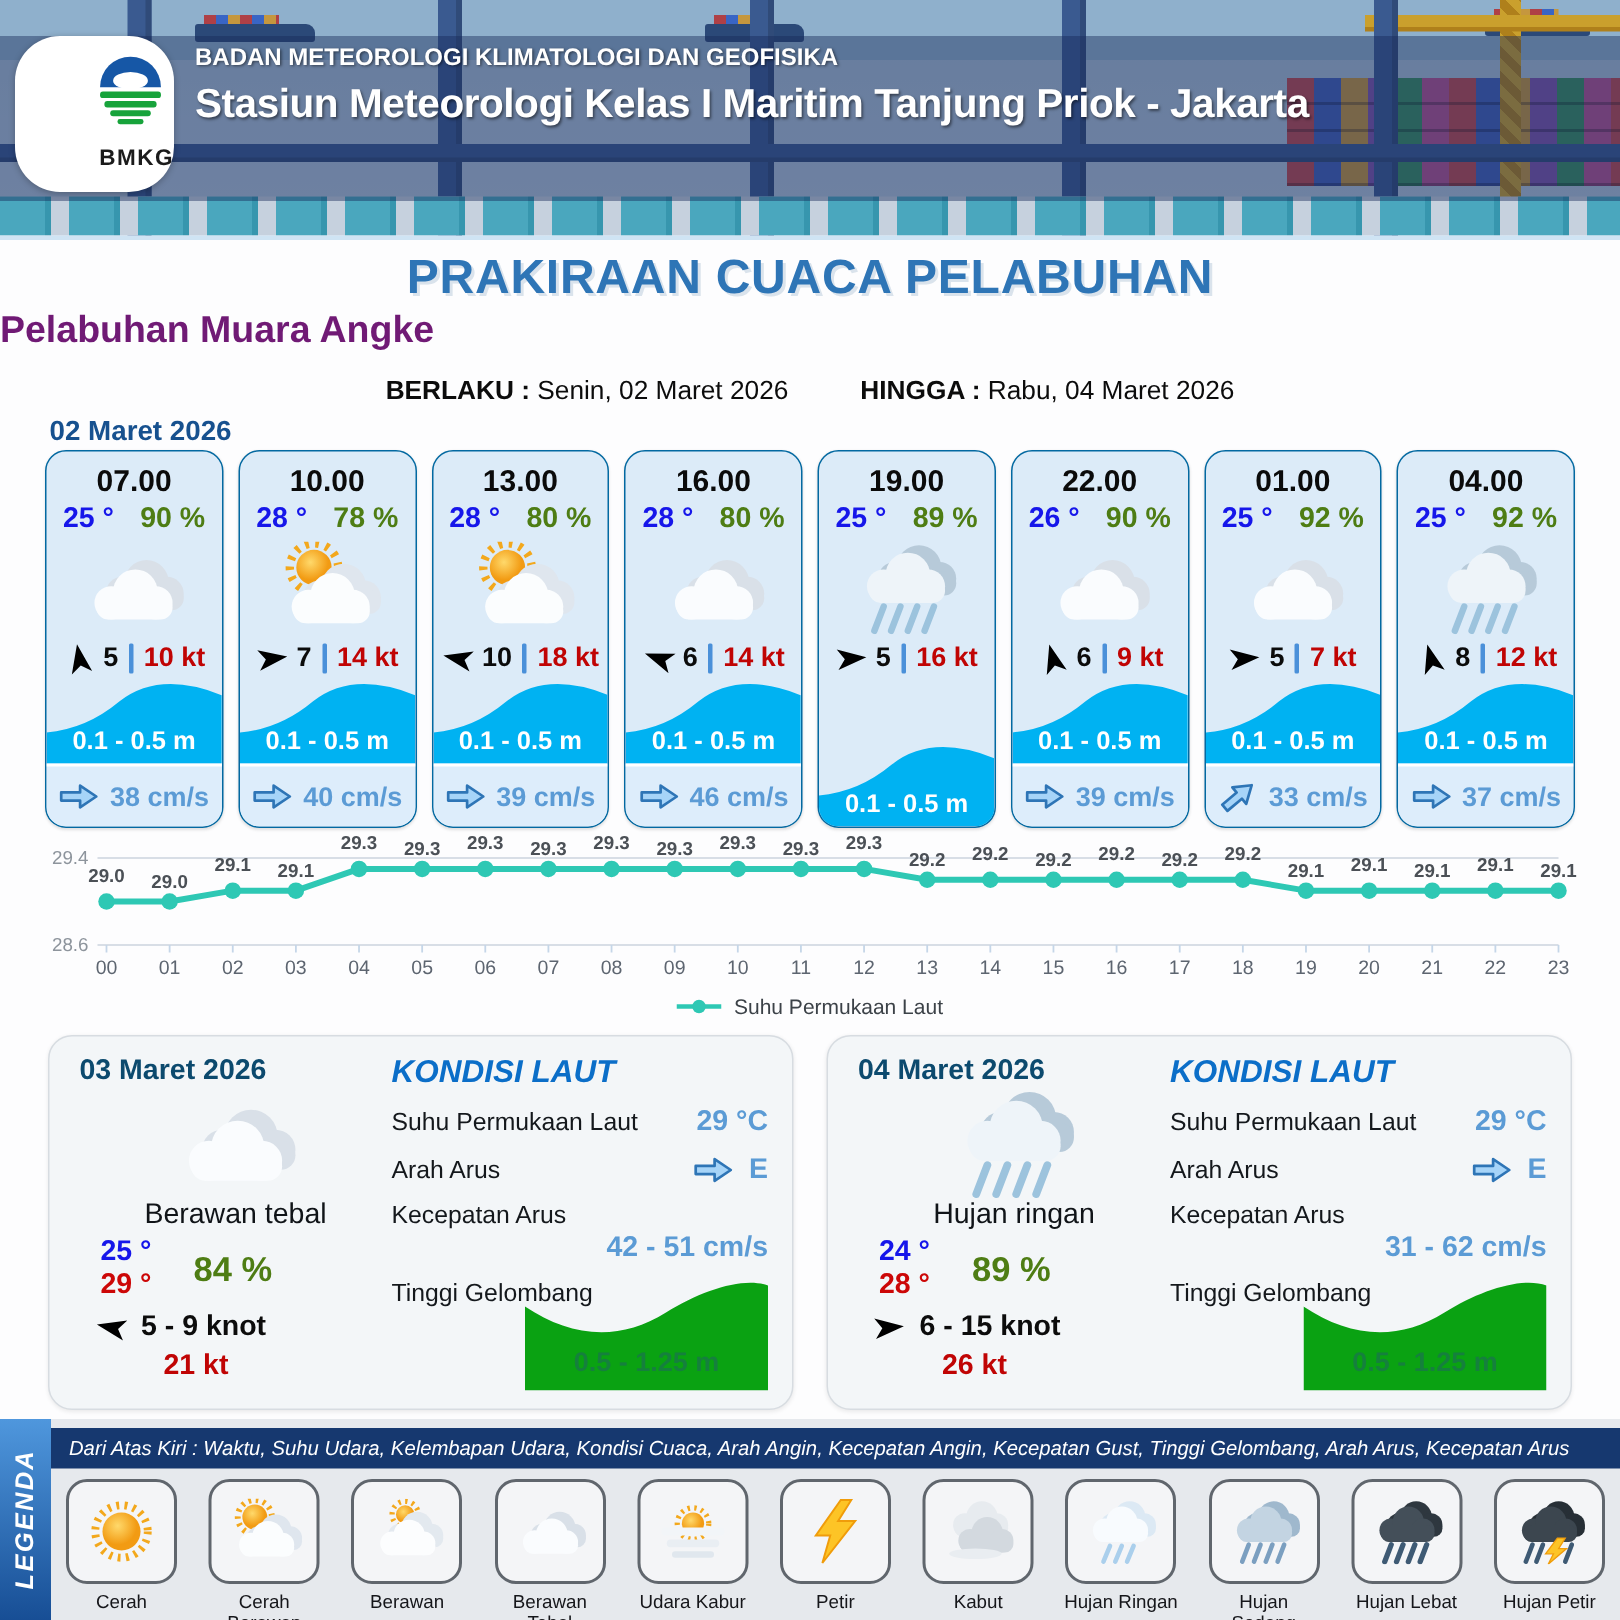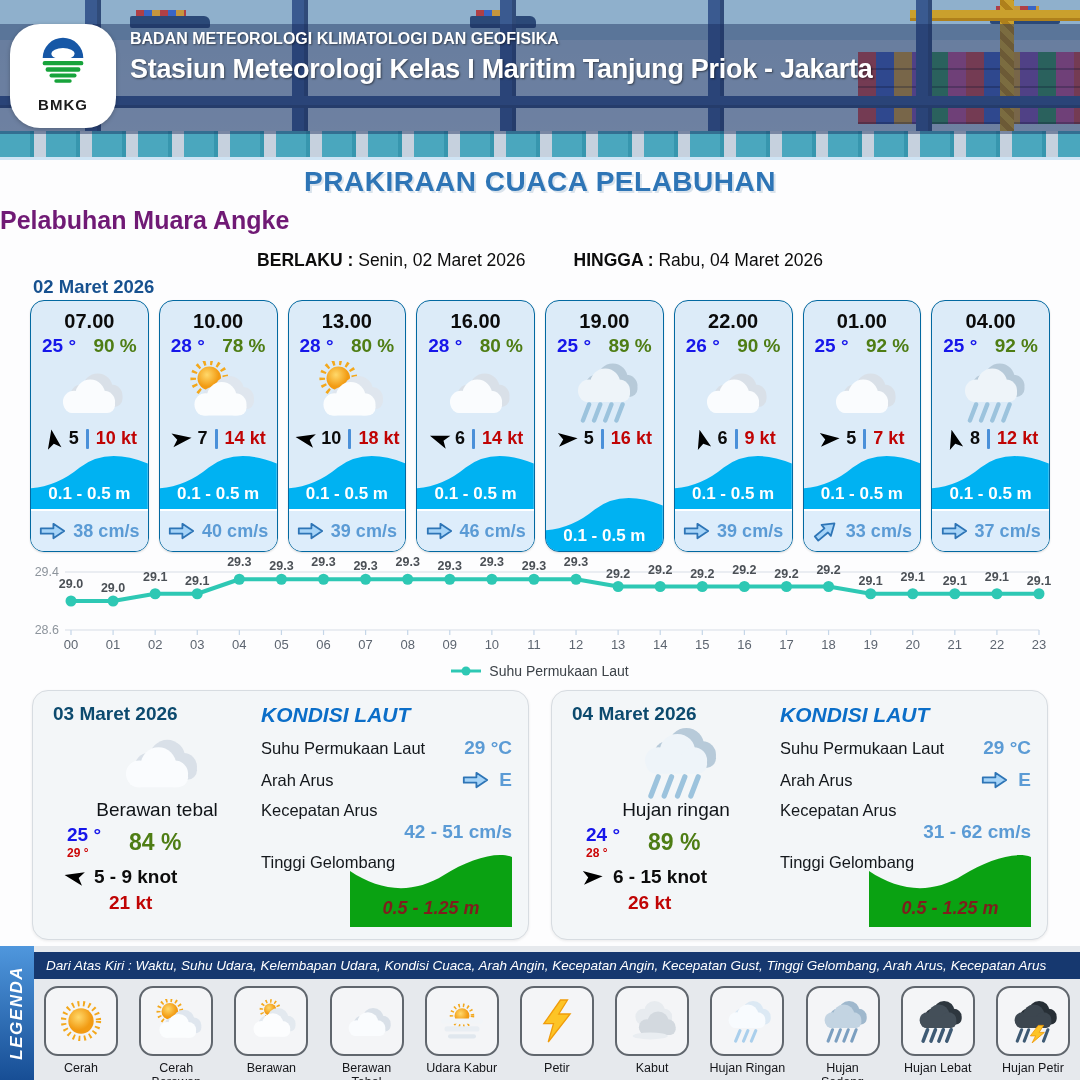--- a/index.html
+++ b/index.html
@@ -19,31 +19,31 @@
       background:repeating-linear-gradient(0deg,rgba(0,0,0,.28) 0 2px,transparent 2px 18px),
                  repeating-linear-gradient(90deg,#d94f4f 0 18px,#4a69c9 18px 36px,#e2a93b 36px 54px,#8e5bb8 54px 72px,#3f9e63 72px 90px,#d05a9a 90px 108px);}
   .crane-mast{position:absolute;right:66px;top:0;width:14px;height:132px;
       background:repeating-linear-gradient(45deg,#e8b427 0 6px,#c98f12 6px 12px);}
   .crane-jib{position:absolute;right:0;top:10px;width:170px;height:8px;background:#e8b427;box-shadow:0 3px 0 #c98f12;}
   .chairs{position:absolute;left:0;right:0;bottom:0;height:26px;background:
       repeating-linear-gradient(90deg,#53bcd0 0 30px,#3da8bd 30px 34px,transparent 34px 46px),#e4edf5;}
   .overlay-dim{position:absolute;inset:0;background:rgba(22,40,88,.14);}
   .overlay-band{position:absolute;left:0;right:0;top:24px;height:110px;background:rgba(22,40,88,.44);}
   .logo-card{position:absolute;left:10px;top:24px;width:106px;height:104px;background:#fff;
-             border-radius:30px;box-shadow:0 1px 4px rgba(0,0,0,.25);text-align:center;}
+             border-radius:30px;box-shadow:0 1px 4px rgba(0,0,0,.25);text-align:right;}
   .logo-card svg{width:58px;height:58px;margin-top:8px;}
   .logo-text{font-size:15px;font-weight:bold;color:#1b1b1b;letter-spacing:1px;margin-top:2px;}
   .banner-text{position:absolute;left:130px;top:30px;right:10px;color:#fff;}
   .bt-org{font-size:16px;font-weight:bold;text-shadow:1px 1px 2px rgba(0,0,0,.5);}
   .bt-station{font-size:27px;font-weight:bold;margin-top:6px;letter-spacing:-.3px;text-shadow:1px 1px 2px rgba(0,0,0,.5);}
   .bt-addr{font-size:15px;margin-top:10px;text-shadow:1px 1px 2px rgba(0,0,0,.5);}
 
   
   .main-title{position:absolute;left:0;top:166px;width:100%;text-align:center;
-      font-size:28px;font-weight:bold;letter-spacing:.5px;color:#2e75b6;
+      font-size:32px;font-weight:bold;letter-spacing:.5px;color:#2e75b6;
       text-shadow:2px 2px 0 rgba(190,205,220,.55);}
   .sub-title{position:absolute;left:0;top:206px;width:100%;text-align:left;
       font-size:25px;font-weight:bold;color:#701a75;}
   .validity{position:absolute;left:0;top:250px;width:100%;display:flex;justify-content:center;gap:48px;
       font-size:17.5px;color:#0c0c0c;}
   .vlabel{font-weight:bold;}
   .fdate{position:absolute;left:33px;top:276px;font-size:18.5px;font-weight:bold;color:#17518f;}
 
   
   .cards{position:absolute;left:30px;top:300px;width:1020px;display:flex;gap:10px;}
@@ -82,34 +82,34 @@
   
   .daily{position:absolute;left:32px;top:690px;width:1016px;display:flex;gap:22px;}
   .dcard{flex:1;height:248px;position:relative;background:#f3f6f8;border:1px solid #d7dce1;
          border-radius:16px;box-shadow:0 1px 3px rgba(0,0,0,.08);}
   .dleft{position:absolute;left:0;top:0;width:228px;height:100%;padding:12px 0 0 20px;box-sizing:border-box;}
   .ddate{font-size:19px;font-weight:bold;color:#0c4a6e;}
   .dicon{width:104px;height:74px;margin:0 auto;}
   .dcond{text-align:center;font-size:19px;color:#101418;margin-top:0;}
   .dtemps{display:flex;align-items:center;gap:28px;margin:3px 0 0 14px;}
   .dtmin{color:#1616ea;font-size:19px;font-weight:bold;}
-  .dtmax{color:#cc0707;font-size:12px;font-weight:bold;}
+  .dtmax{color:#cc0707;font-size:19px;font-weight:bold;}
   .dhum{color:#4e7d14;font-size:23px;font-weight:bold;}
   .dwind{display:flex;align-items:center;gap:9px;margin:6px 0 0 10px;font-size:19px;font-weight:bold;color:#0c0c0c;}
   .dgust{margin:4px 0 0 56px;color:#c00404;font-size:19px;font-weight:bold;}
   .dright{position:absolute;left:228px;top:12px;right:16px;bottom:12px;}
   .sheading{font-size:21px;font-weight:bold;color:#0b6ec8;font-style:italic;}
   .srow{display:flex;justify-content:space-between;align-items:center;margin-top:10px;
         font-size:16.5px;color:#14181c;}
   .sval{color:#5b9bd5;font-weight:bold;font-size:19px;}
   .sdir{display:flex;align-items:center;gap:10px;}
   .sspeed{text-align:right;margin-top:1px;}
   .gwave{position:absolute;right:0;bottom:0;width:162px;height:80px;}
   .gwave svg{position:absolute;inset:0;width:100%;height:100%;}
-  .gwtext{position:absolute;bottom:8px;left:0;right:0;text-align:center;color:#7f1d1d;font-weight:bold;font-size:18px;font-style:italic;}
+  .gwtext{position:absolute;bottom:8px;left:0;right:0;text-align:center;color:#15803d;font-weight:bold;font-size:18px;}
 
   
   .footer{position:absolute;left:0;top:946px;width:1080px;height:134px;background:#e6e9ed;}
   .lsidebar{position:absolute;left:0;top:0;width:34px;height:134px;
       background:linear-gradient(180deg,#4f97dd,#174e95);display:flex;align-items:center;justify-content:center;}
   .lsidebar span{writing-mode:vertical-rl;transform:rotate(180deg);color:#fff;font-weight:bold;
       font-style:italic;font-size:17px;letter-spacing:1.5px;}
   .lstrip{position:absolute;left:34px;top:6px;right:0;height:27px;background:#16386f;color:#fff;
       font-style:italic;font-size:13.5px;line-height:27px;padding-left:12px;white-space:nowrap;box-sizing:border-box;}
   .litems{position:absolute;left:42px;right:8px;top:40px;display:flex;justify-content:space-between;}

